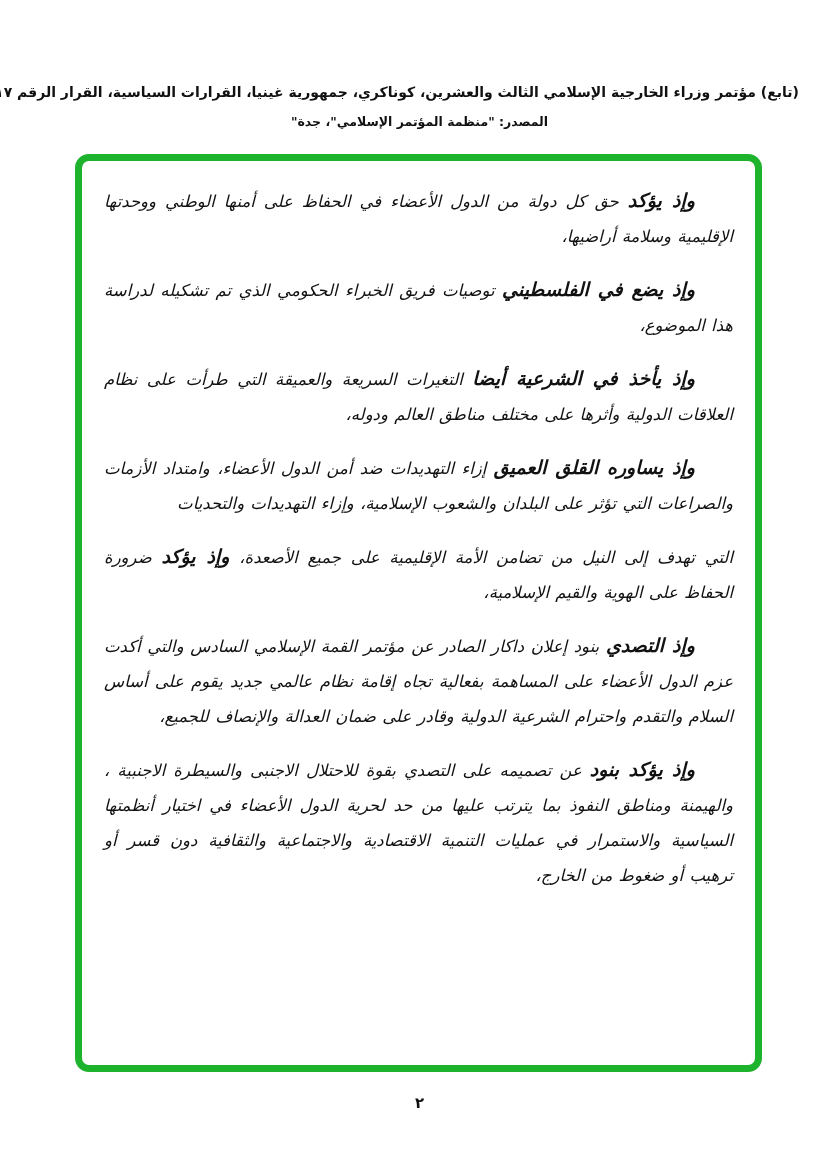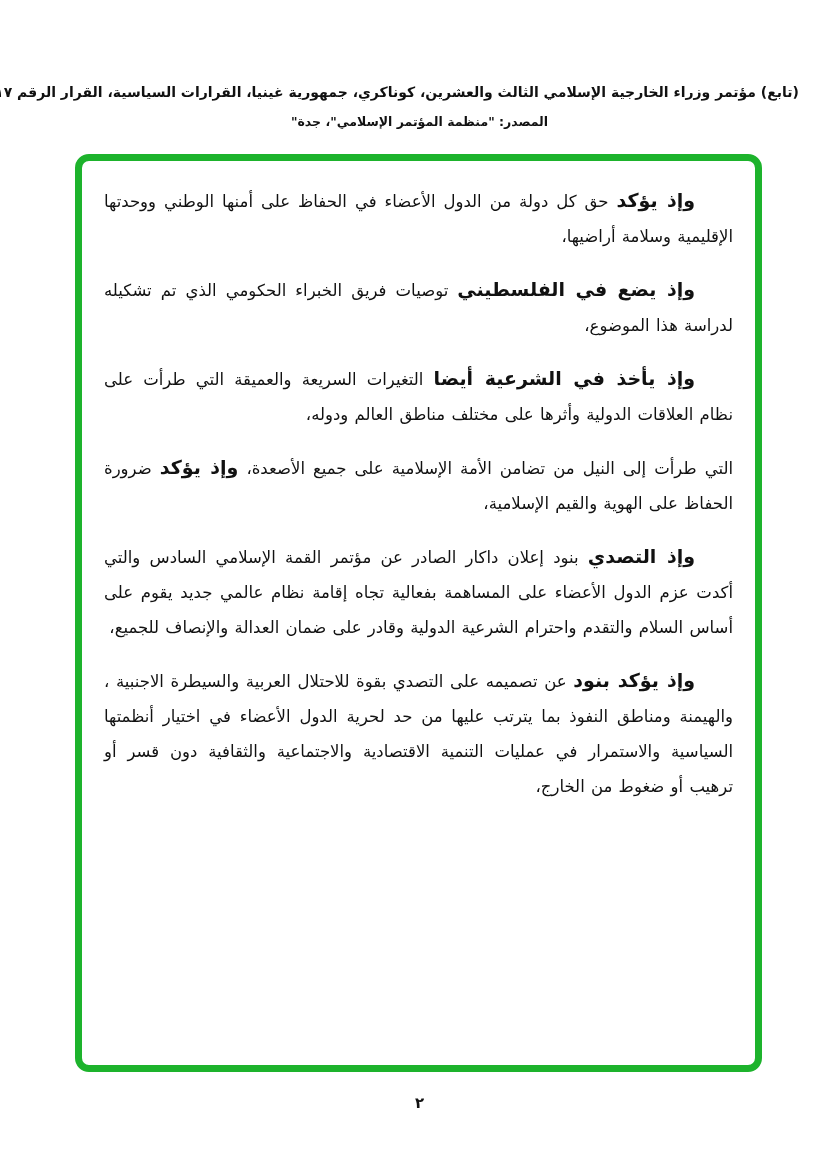--- a/index.html
+++ b/index.html
@@ -55,20 +55,21 @@
   .doc-body {
     direction: rtl;
     color: #111111;
   }
   .doc-body p.para {
     margin: 0 0 18px 0;
     font-size: 16.5px;
     line-height: 35px;
     text-align: justify;
     word-spacing: 1px;
+    font-style: italic;
   }
   .doc-body p.para.indent {
     text-indent: 38px;
   }
   .doc-body b.lead {
     font-size: 19px;
     font-weight: bold;
     letter-spacing: 0.5px;
   }
   .page-number {
@@ -90,21 +91,22 @@
 
   <div class="header-line1">(تابع) مؤتمر وزراء الخارجية الإسلامي الثالث والعشرين، كوناكري، جمهورية غينيا، القرارات السياسية، القرار الرقم ٢٣/١٧-س</div>
 
   <div class="header-line2">المصدر:  "منظمة المؤتمر الإسلامي"، جدة"</div>
 
   <div class="green-box" style="border-color: rgb(29, 179, 44);">
     <div class="doc-body">
         <p class="para indent"><b class="lead">وإذ يؤكد</b><span> حق كل دولة من الدول الأعضاء في الحفاظ على أمنها الوطني ووحدتها الإقليمية وسلامة أراضيها،</span></p>
         <p class="para indent"><b class="lead">وإذ يضع في الفلسطيني</b><span> توصيات فريق الخبراء الحكومي الذي تم تشكيله لدراسة هذا الموضوع،</span></p>
         <p class="para indent"><b class="lead">وإذ يأخذ في الشرعية أيضا</b><span> التغيرات السريعة والعميقة التي طرأت على نظام العلاقات الدولية وأثرها على مختلف مناطق العالم ودوله،</span></p>
-        <p class="para"><span>التي طرأت إلى النيل من تضامن الأمة الإسلامية على جميع الأصعدة، </span><b class="lead">وإذ يؤكد</b><span> ضرورة الحفاظ على الهوية والقيم الإسلامية،</span></p>
+        <p class="para indent"><b class="lead">وإذ يساوره القلق العميق</b><span> إزاء التهديدات ضد أمن الدول الأعضاء، وامتداد الأزمات والصراعات التي تؤثر على البلدان والشعوب الإسلامية، وإزاء التهديدات والتحديات</span></p>
+        <p class="para"><span>التي تهدف إلى النيل من تضامن الأمة الإقليمية على جميع الأصعدة، </span><b class="lead">وإذ يؤكد</b><span> ضرورة الحفاظ على الهوية والقيم الإسلامية،</span></p>
         <p class="para indent"><b class="lead">وإذ التصدي</b><span> بنود إعلان داكار الصادر عن مؤتمر القمة الإسلامي السادس والتي أكدت عزم الدول الأعضاء على المساهمة بفعالية تجاه إقامة نظام عالمي جديد يقوم على أساس السلام والتقدم واحترام الشرعية الدولية وقادر على ضمان العدالة والإنصاف للجميع،</span></p>
-        <p class="para indent"><b class="lead">وإذ يؤكد بنود</b><span> عن تصميمه على التصدي بقوة للاحتلال العربية والسيطرة الاجنبية ، والهيمنة ومناطق النفوذ بما يترتب عليها من حد لحرية الدول الأعضاء في اختيار أنظمتها السياسية والاستمرار في عمليات التنمية الاقتصادية والاجتماعية والثقافية دون قسر أو ترهيب أو ضغوط من الخارج،</span></p>
+        <p class="para indent"><b class="lead">وإذ يؤكد بنود</b><span> عن تصميمه على التصدي بقوة للاحتلال الاجنبى والسيطرة الاجنبية ، والهيمنة ومناطق النفوذ بما يترتب عليها من حد لحرية الدول الأعضاء في اختيار أنظمتها السياسية والاستمرار في عمليات التنمية الاقتصادية والاجتماعية والثقافية دون قسر أو ترهيب أو ضغوط من الخارج،</span></p>
       </div>
   </div>
 
   <div class="page-number">٢</div>
 
 </div>
 
 </body></html>

